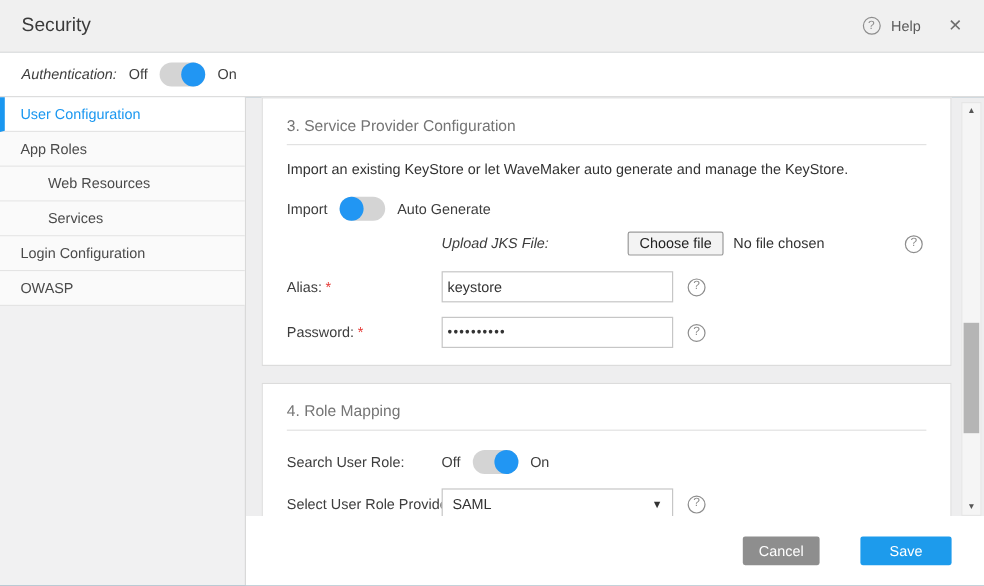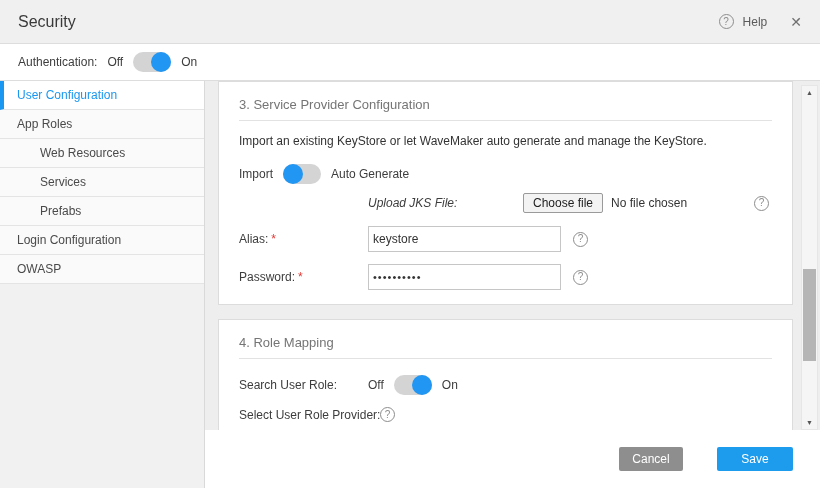--- a/index.html
+++ b/index.html
@@ -10,21 +10,21 @@
   
   .header { height:44px; background:#f0f0f0; border-bottom:1px solid #ddd; display:flex; align-items:center; padding:0 18px; flex-shrink:0; }
   .header .title { font-size:16px; color:#3a3a3a; }
   .header-right { margin-left:auto; display:flex; align-items:center; gap:9px; }
   .qicon { display:inline-flex; align-items:center; justify-content:center; width:15px; height:15px; border:1px solid #8d8d8d; border-radius:50%; color:#8d8d8d; font-size:10px; line-height:1; flex-shrink:0; }
   .help-label { color:#5a5a5a; font-size:12px; }
   .close-x { color:#6f6f6f; font-size:14px; margin-left:14px; cursor:default; }
 
   
   .auth-bar { height:37px; background:#fff; border-bottom:1px solid #ddd; display:flex; align-items:center; padding:0 18px; gap:10px; flex-shrink:0; }
-  .auth-bar .lbl { color:#3d3d3d; }
+  .auth-bar .lbl { color:#3d3d3d;font-style:italic; }
   .tgl-txt { color:#3d3d3d; }
 
   
   .toggle { width:38px; height:20px; background:#d4d4d4; border-radius:10px; position:relative; display:inline-block; flex-shrink:0; }
   .toggle .knob { position:absolute; top:0; width:20px; height:20px; border-radius:50%; background:#2196f3; }
   .toggle.knob-right .knob { right:0; }
   .toggle.knob-left .knob { left:0; }
 
   
   .body { flex:1; display:flex; min-height:0; }
@@ -97,21 +97,20 @@
     <span class="tgl-txt">On</span>
   </div>
 
   <div class="body">
 
     <div class="sidebar">
       <div class="side-item active">User Configuration</div>
       <div class="side-item">App Roles</div>
       <div class="side-item sub">Web Resources</div>
       <div class="side-item sub">Services</div>
-      <div class="side-item sub">Prefabs</div>
       <div class="side-item">Login Configuration</div>
       <div class="side-item">OWASP</div>
     </div>
 
     <div class="main">
       <div class="scroll-area">
         <div class="cards">
 
           <div class="card">
             <div class="sec-title">3. Service Provider Configuration</div>
@@ -159,20 +158,24 @@
                 <span>Off</span>
                 <span class="toggle knob-right">
                     <span class="knob"></span>
                   </span>
                 <span>On</span>
               </span>
             </div>
 
             <div class="frow mt12">
               <span class="flabel">Select User Role Provider:</span>
+              <div class="fselect">
+                <span>SAML</span>
+                <span class="caret">▼</span>
+              </div>
               <span class="qicon hicon">?</span>
             </div>
           </div>
 
         </div>
 
         <div class="sbar">
           <div class="arrow up">▲</div>
           <div class="thumb"></div>
           <div class="arrow down">▼</div>

